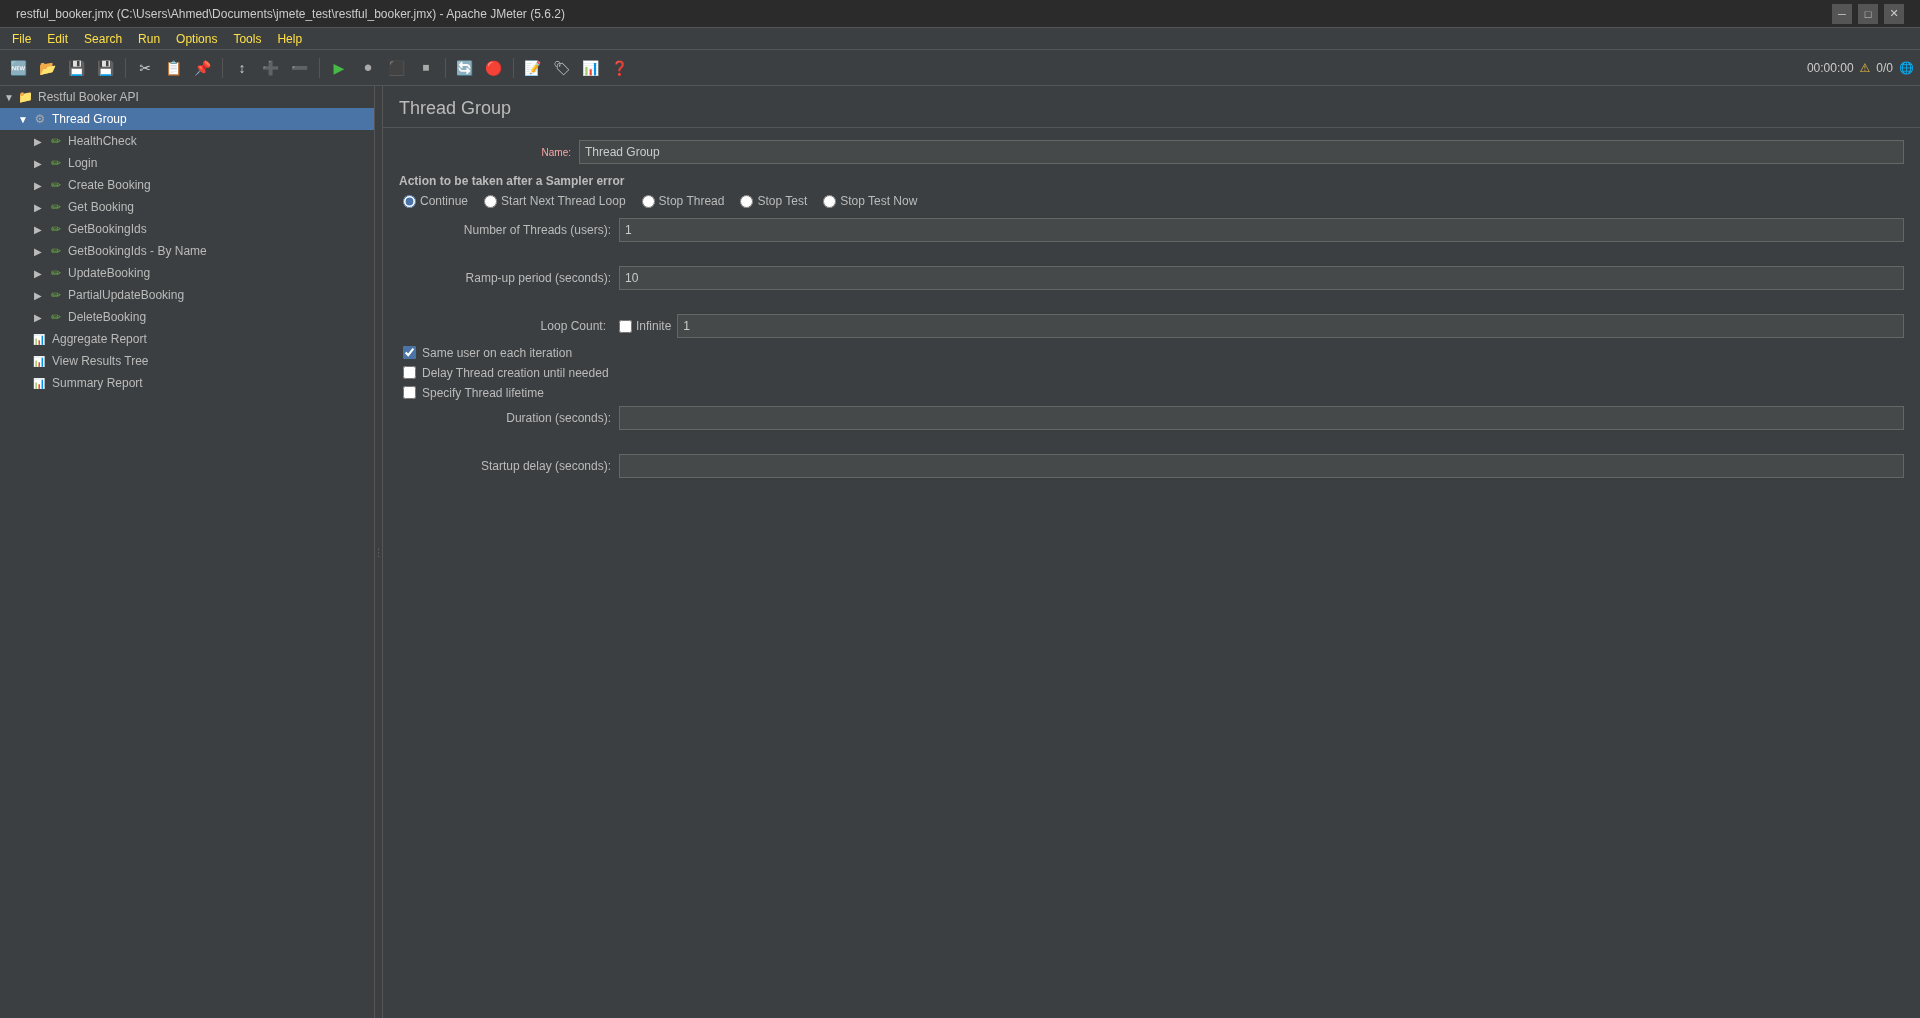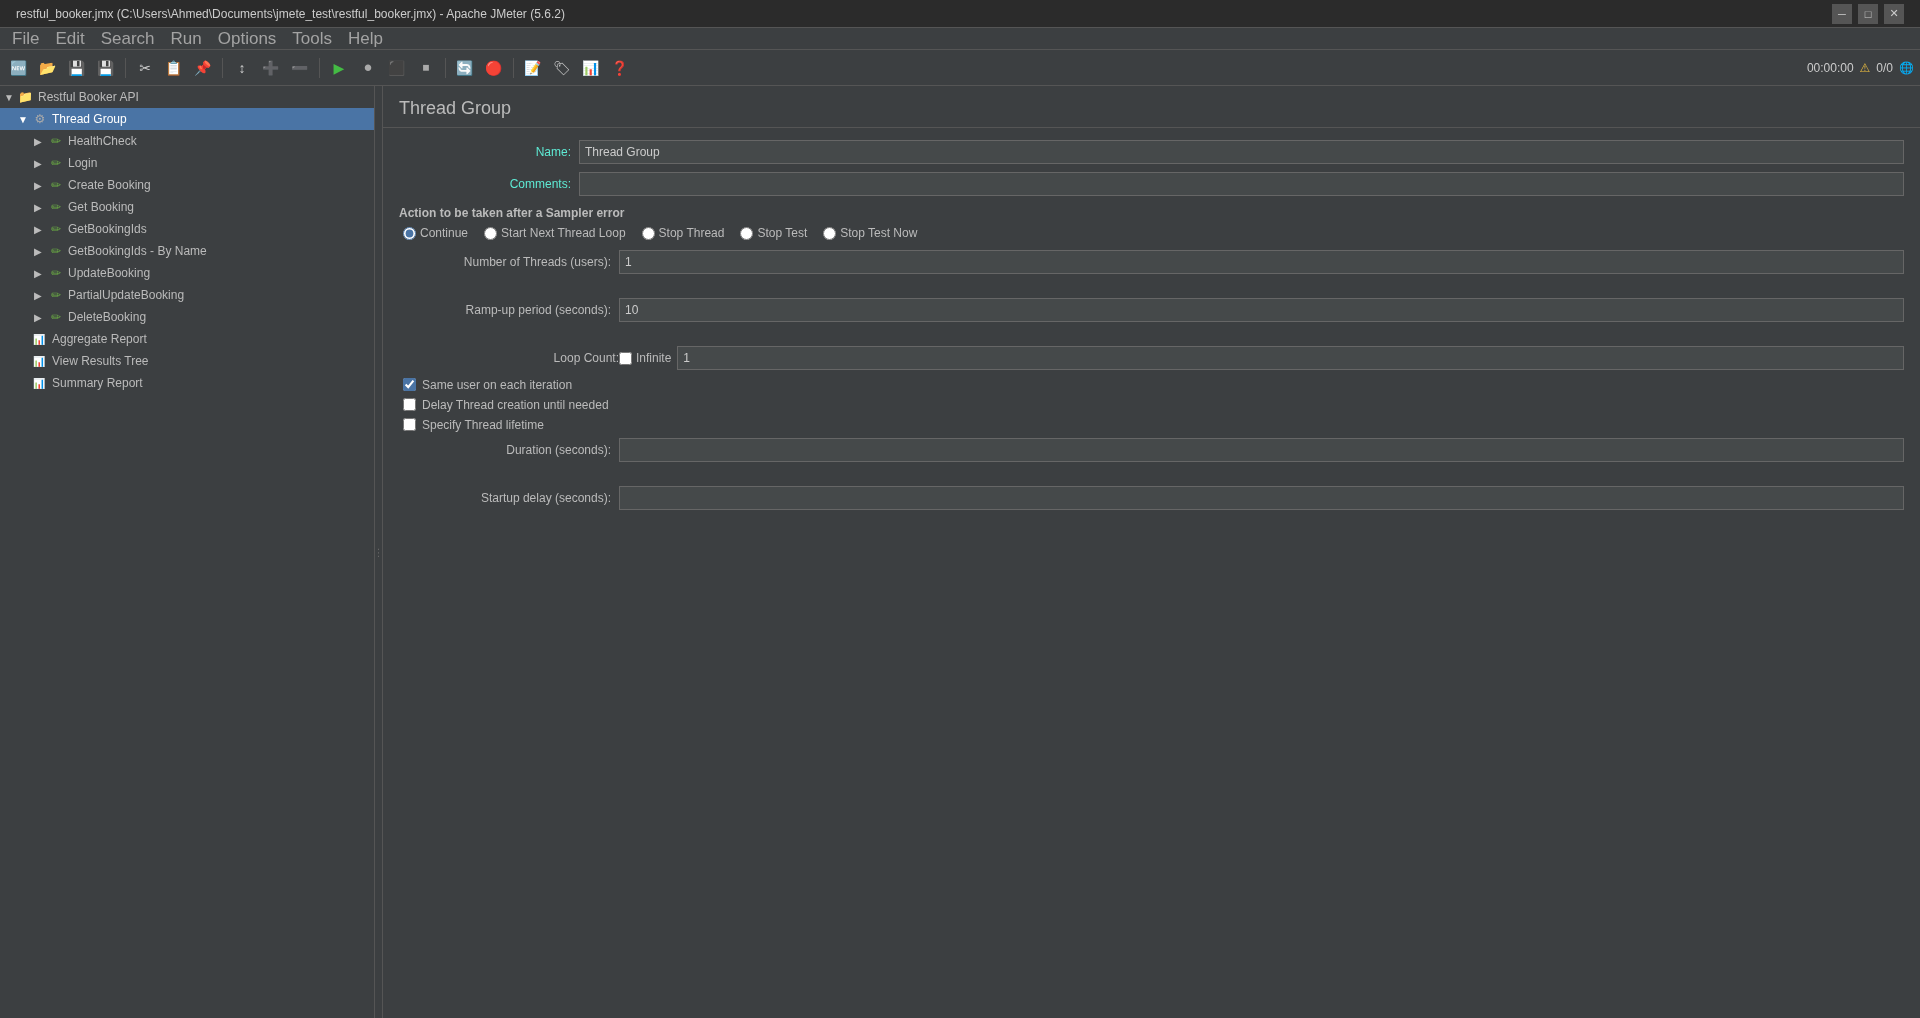--- a/index.html
+++ b/index.html
@@ -47,23 +47,23 @@
     #menu-bar {
       background: #3c3f41;
       display: flex;
       align-items: center;
       height: 22px;
       border-bottom: 1px solid #555;
       padding: 0 4px;
     }
     .menu-item {
       padding: 2px 8px;
-      color: #a3a3a3;
+      color: #fde047;
       cursor: pointer;
-      font-size: 17px;
+      font-size: 12px;
     }
 
     
     #toolbar {
       background: #3c3f41;
       display: flex;
       align-items: center;
       height: 36px;
       border-bottom: 1px solid #555;
       padding: 0 6px;
@@ -155,25 +155,25 @@
       padding: 12px 16px;
     }
 
     
     .form-row {
       display: flex;
       align-items: center;
       margin-bottom: 8px;
     }
     .form-label {
-      color: #5eead4;
+      color: #fca5a5;
       min-width: 180px;
       text-align: right;
       padding-right: 8px;
-      font-size: 12px;
+      font-size: 10px;
       flex-shrink: 0;
     }
     .form-input {
       flex: 1;
       background: #45494a;
       border: 1px solid #666;
       color: #ccc;
       padding: 3px 5px;
       font-size: 12px;
       height: 24px;
@@ -234,21 +234,21 @@
     
     .loop-count-row {
       display: flex;
       align-items: center;
       margin-bottom: 8px;
     }
     .loop-label {
       color: #bbb;
       min-width: 220px;
       text-align: right;
-      padding-right: 0;
+      padding-right: 13px;
       font-size: 12px;
     }
     .loop-infinite {
       display: flex;
       align-items: center;
       gap: 4px;
       margin-right: 6px;
       color: #bbb;
       font-size: 12px;
     }
@@ -425,24 +425,20 @@
       <span>Thread Group</span>
     </div>
 
     <div id="content-body">
 
       <div class="form-row">
         <span class="form-label">Name:</span>
         <input class="form-input" type="text" value="Thread Group" style="">
       </div>
 
-      <div class="form-row">
-        <span class="form-label">Comments:</span>
-        <input class="form-input" type="text" value="" style="">
-      </div>
 
       <div class="section-title">Action to be taken after a Sampler error</div>
 
       <div class="radio-group">
         <label class="radio-item">
           <input type="radio" name="error-action" checked="" style="">
           <span>Continue</span>
         </label>
         <label class="radio-item">
           <input type="radio" name="error-action" style="">

